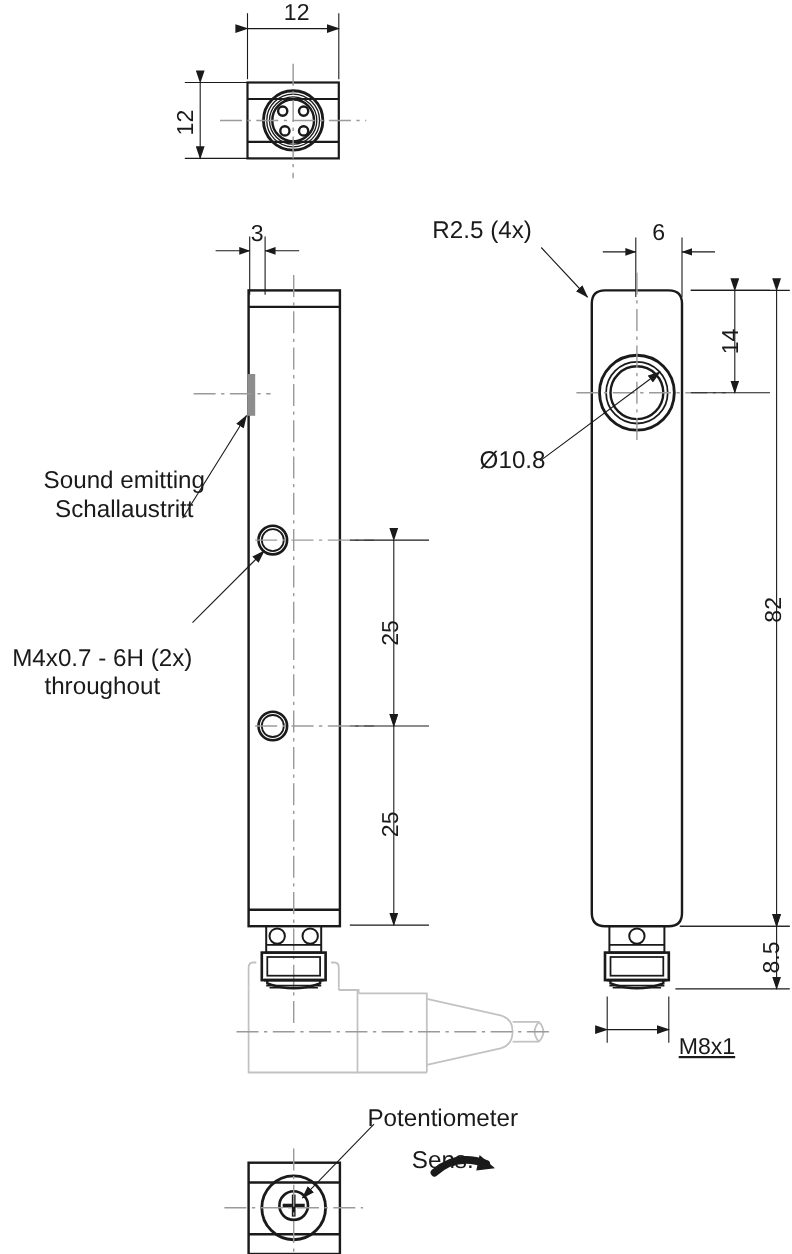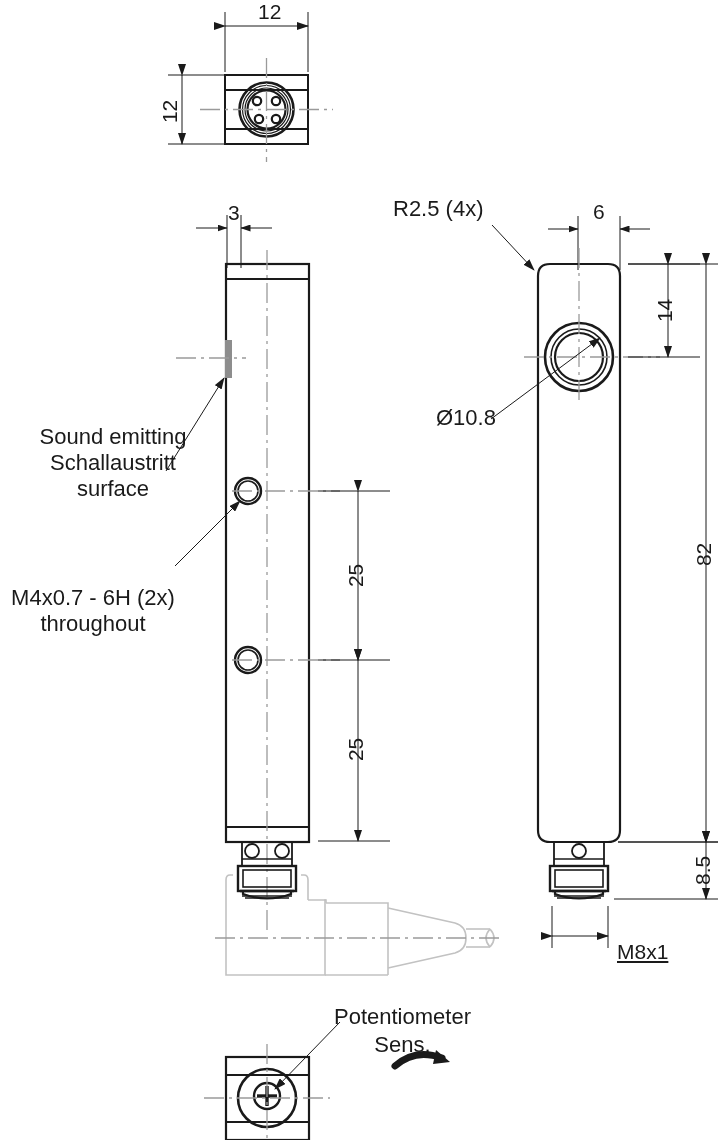--- a/index.html
+++ b/index.html
@@ -251,21 +251,20 @@
 
 <div class="lbl dim" style="left:228px;top:201px;">3</div>
 
 <div class="lbl dim rot90" style="left:332px;top:563px;width:48px;text-align:center;">25</div>
 
 <div class="lbl dim rot90" style="left:332px;top:737px;width:48px;text-align:center;">25</div>
 
 <div class="lbl note-l" style="left:28px;top:424px;width:170px;text-align:center;">
   <div>Sound emitting</div>
   <div>Schallaustritt</div>
-  <div>surface</div>
 </div>
 
 <div class="lbl note-l" style="left:4px;top:585px;width:178px;text-align:center;">
   <div>M4x0.7 - 6H (2x)</div>
   <div>throughout</div>
 </div>
 
 <div class="lbl note" style="left:393px;top:196px;">R2.5 (4x)</div>
 
 <div class="lbl dim" style="left:593px;top:200px;">6</div>
@@ -275,16 +274,16 @@
 <div class="lbl note" style="left:436px;top:405px;">Ø10.8</div>
 
 <div class="lbl dim rot90" style="left:680px;top:542px;width:48px;text-align:center;">82</div>
 
 <div class="lbl dim rot90" style="left:672px;top:858px;width:62px;text-align:center;">8.5</div>
 
 <div class="lbl dim" style="left:617px;top:940px;text-decoration:underline;">M8x1</div>
 
 <div class="lbl note-l" style="left:334px;top:1004px;">
   <div>Potentiometer</div>
-  <div style="margin-top:2px;">Sens.</div>
+  <div style="margin-top:12px;">Sens.</div>
 </div>
 
 </div>
 
 </body></html>

